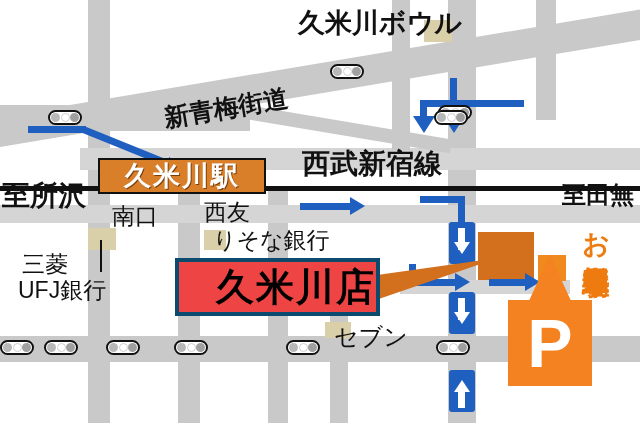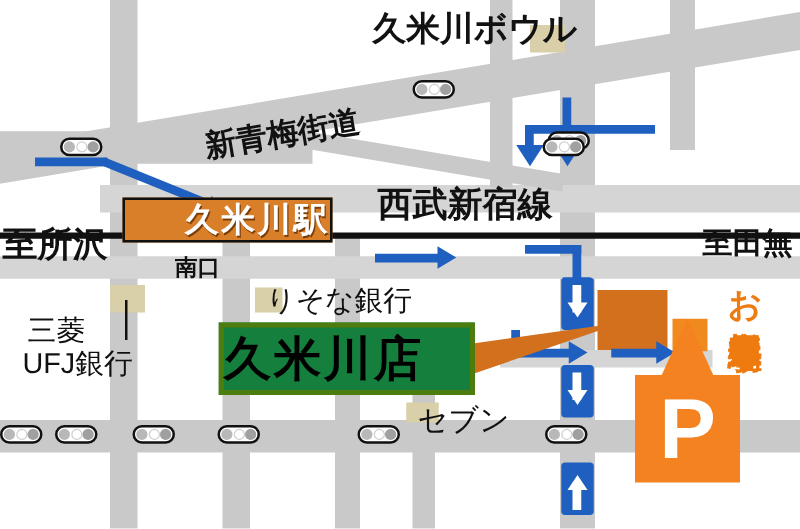--- a/index.html
+++ b/index.html
@@ -57,25 +57,25 @@
     font-weight:bold;
     display:flex;align-items:center;justify-content:center;
     letter-spacing:2px;
     text-shadow:1px 1px 0 #7a3f08;
     box-sizing:border-box;
   }
 
   
   .callout{
     position:absolute;
-    background:#15803d;
-    border:4px solid #4d7c0f;
+    background:#ef4444;
+    border:4px solid #0c4a6e;
     color:#000000;
     font-weight:bold;
-    display:flex;align-items:center;justify-content:flex-start;
+    display:flex;align-items:center;justify-content:flex-end;
     letter-spacing:2px;
     box-sizing:border-box;
     z-index:30;
   }
 
   
   .lbl{
     position:absolute;
     color:#111111;
     font-weight:bold;
@@ -301,21 +301,21 @@
     <i class="g1"></i>
       <i class="w"></i>
       <i class="g2"></i>
     </div>
   <div class="signal" style="left:0;top:340px;">
     <i class="g1"></i>
       <i class="w"></i>
       <i class="g2"></i>
     </div>
 
-  <div class="station-plate" style="left:98px;top:158px;width:168px;height:36px;font-size:27px;justify-content:flex-end;">
+  <div class="station-plate" style="left:98px;top:158px;width:168px;height:36px;font-size:27px;">
     <span>久米川駅</span>
   </div>
 
   <svg class="wedge" style="left:370px;top:258px;" width="130" height="60" viewBox="0 0 130 60">
     <polygon points="0,18 128,0 0,44" fill="#d2701e"></polygon>
   </svg>
 
   <div class="callout" style="left:175px;top:258px;width:205px;height:58px;font-size:38px;">
     <span>久米川店</span>
   </div>
@@ -323,22 +323,23 @@
   <div class="lbl" style="left:266px;top:8px;font-size:27px;margin-left:32px;">久米川ボウル</div>
 
   <div class="lbl rot-diag" style="left:162px;top:104px;font-size:25px;transform:rotate(-9.5deg);">新青梅街道</div>
 
   <div class="lbl" style="left:302px;top:148px;font-size:28px;">西武新宿線</div>
 
   <div class="lbl" style="left:2px;top:180px;font-size:28px;">至所沢</div>
 
   <div class="lbl" style="left:562px;top:182px;font-size:24px;">至田無</div>
 
-  <div class="lbl thin" style="left:140px;top:204px;font-size:18px;font-weight:bold;">南口</div>
-
+  <div class="lbl thin" style="left:112px;top:204px;font-size:23px;font-weight:normal;">南口</div>
+
+  <div class="lbl thin" style="left:204px;top:200px;font-size:23px;font-weight:normal;">西友</div>
 
   <div class="lbl thin" style="left:213px;top:228px;font-size:23px;font-weight:normal;text-align:right;">りそな銀行</div>
 
   <div class="lbl thin" style="left:22px;top:252px;font-size:23px;font-weight:normal;">三菱</div>
   <div class="lbl thin" style="left:18px;top:278px;font-size:23px;font-weight:normal;">UFJ銀行</div>
 
   <div class="lbl thin" style="left:334px;top:324px;font-size:24px;font-weight:normal;">セブン</div>
 
   <div class="lbl-orange" style="left:582px;top:212px;font-size:27px;">お客様専用駐車場</div>
 

